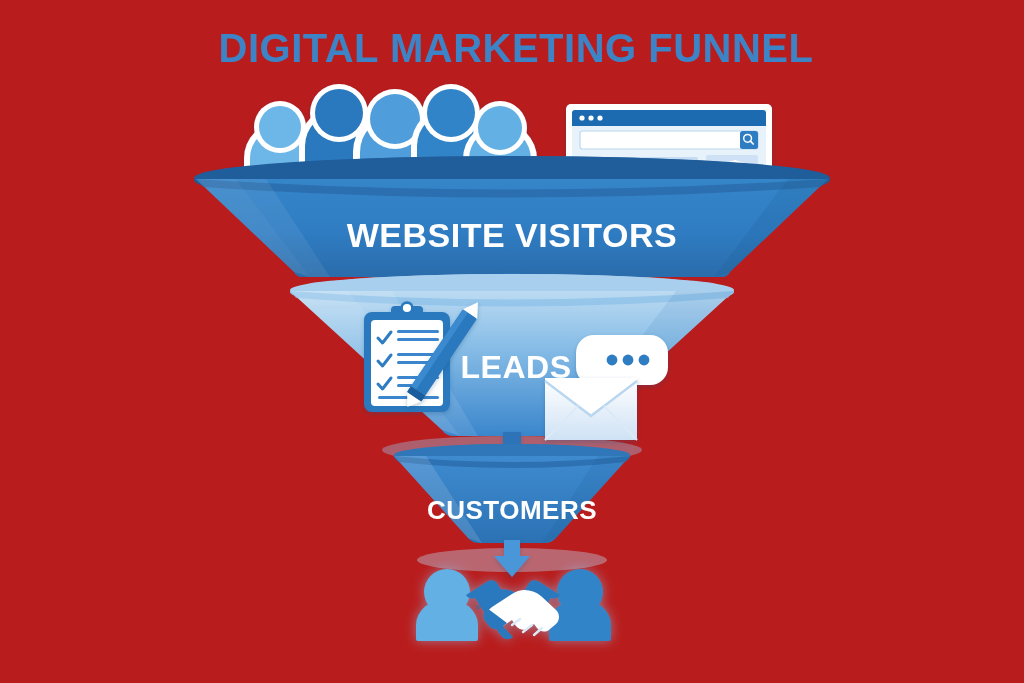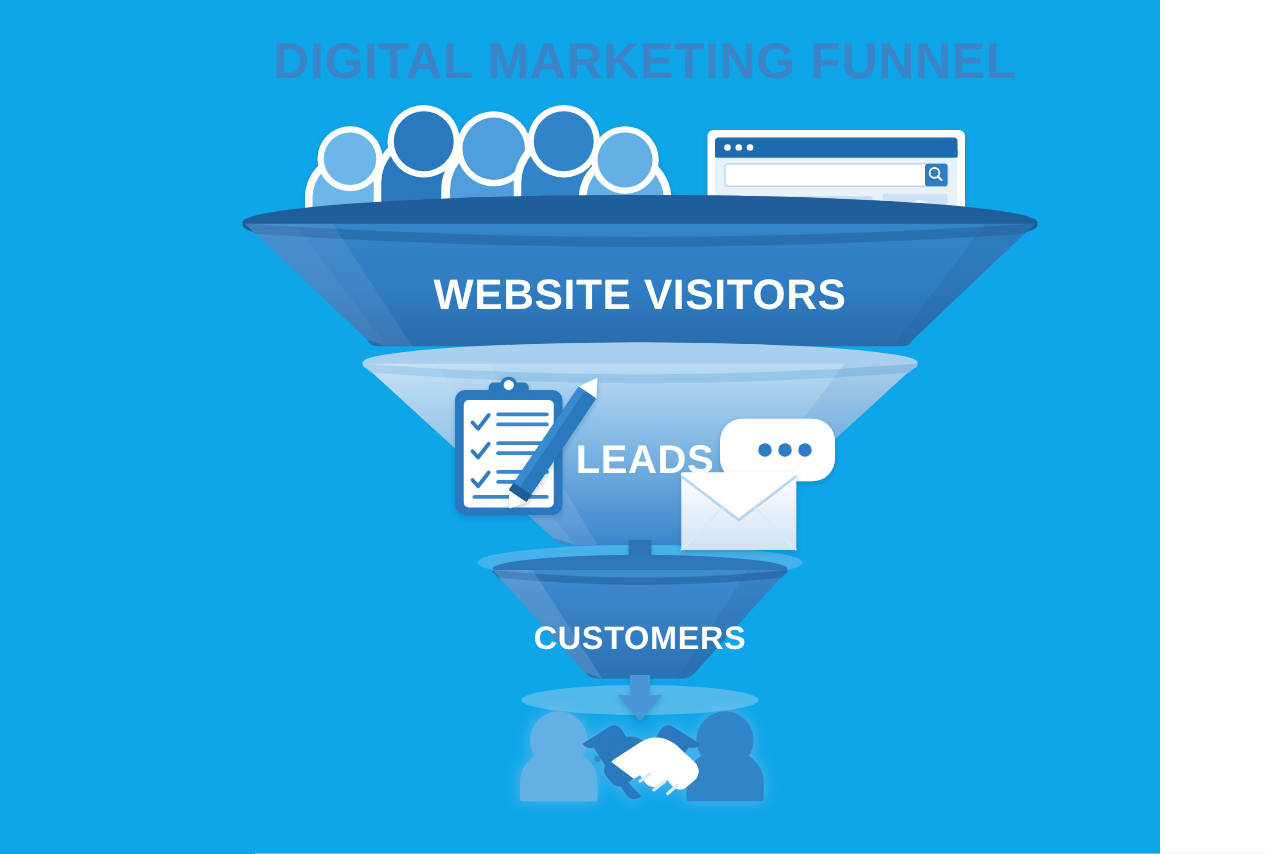--- a/index.html
+++ b/index.html
@@ -5,23 +5,23 @@
   html, body {
     margin: 0;
     padding: 0;
     background: #ffffff;
   }
   body {
     font-family: "Liberation Sans", sans-serif;
   }
   #canvas {
     position: relative;
-    width: 928px;
+    width: 1024px;
     height: 683px;
-    background: #0ea5e9;
+    background: #b91c1c;
     overflow: hidden;
   }
   #funnel-svg {
     position: absolute;
     left: 0;
     top: 0;
     width: 1024px;
     height: 683px;
   }
   .stage-label {

